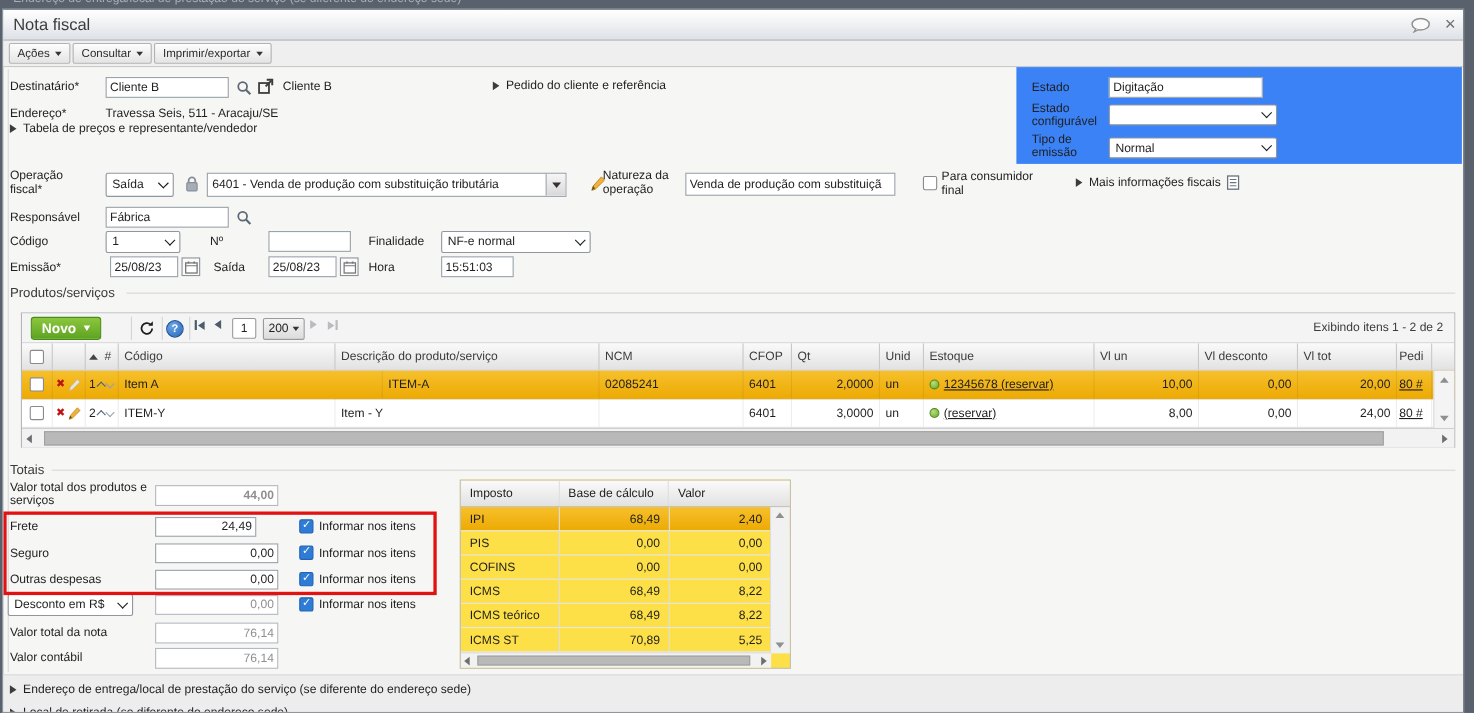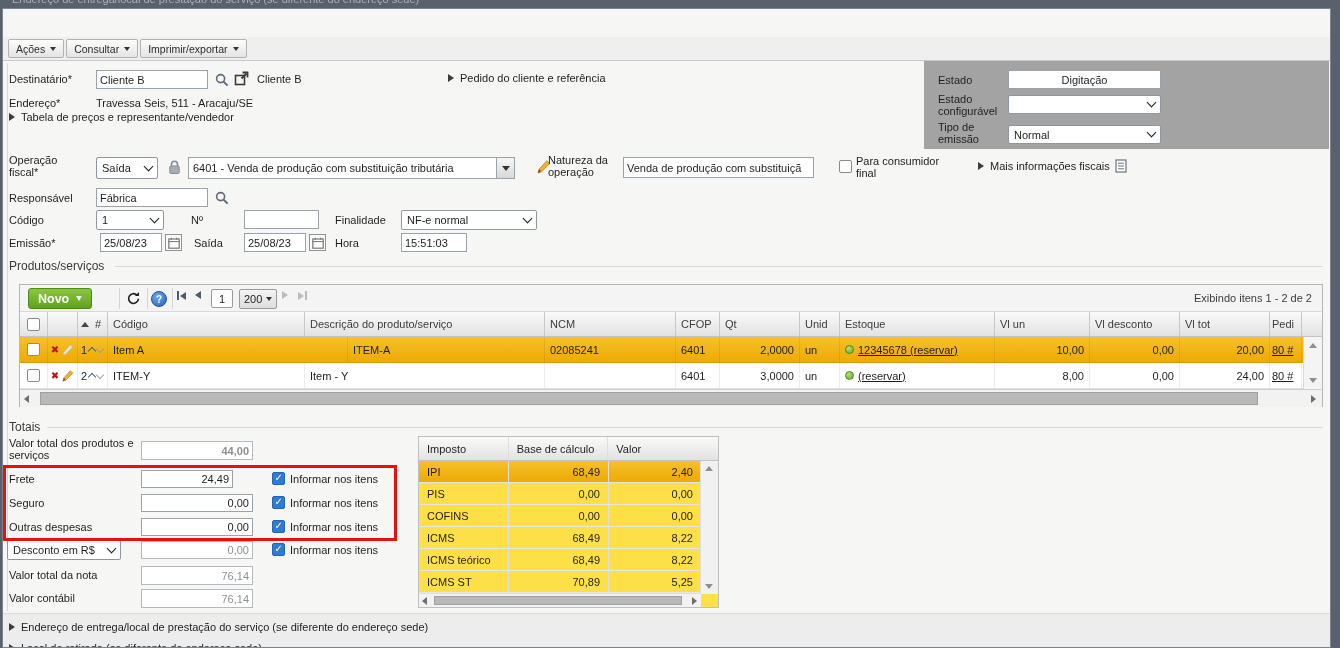--- a/index.html
+++ b/index.html
@@ -38,21 +38,21 @@
   display:flex;align-items:center;justify-content:center;cursor:pointer;flex:none}
 .tri{width:0;height:0;border-left:4px solid transparent;border-right:4px solid transparent;border-top:5px solid #333}
 .disc{width:0;height:0;border-top:4px solid transparent;border-bottom:4px solid transparent;
   border-left:6px solid #3c3c3c;display:inline-block;margin-right:6px;flex:none}
 .linkrow{position:absolute;display:flex;align-items:center;cursor:pointer;white-space:nowrap}
 .cb{width:13px;height:13px;border:1px solid #8a8a8a;border-radius:2px;background:#fff;position:absolute;cursor:pointer}
 .cb.on{background:#2e7cd6;border-color:#2264b4}
 .cb.on::after{content:"✓";color:#fff;font-size:10px;font-weight:bold;position:absolute;left:1.5px;top:-1px}
 .cb.inline{position:relative;flex:none}
 
-#estado-panel{position:absolute;left:921px;top:52px;width:405px;height:88px;background:#a3a3a3}
+#estado-panel{position:absolute;left:921px;top:52px;width:405px;height:88px;background:#3b82f6}
 
 .icon{position:absolute;display:flex;align-items:center;justify-content:center;cursor:pointer}
 .calbtn{position:absolute;width:17px;height:17px;background:#fbfbfb;border:1px solid #8b9298;
   display:flex;align-items:center;justify-content:center;cursor:pointer}
 
 #grid{position:absolute;left:16px;top:275px;width:1304px;height:123px;border:1px solid #b5b5b5;background:#fff}
 #grid-toolbar{position:relative;height:27px;background:#f4f4f4;border-bottom:1px solid #d9d9d9}
 .vsep{position:absolute;top:3px;width:1px;height:21px;background:#d4d4d4}
 #novo-btn{position:absolute;left:8px;top:3px;height:21px;padding:0 9px;display:flex;align-items:center;gap:7px;
   background:linear-gradient(#8cc63e,#5da321);border:1px solid #4a8c17;border-radius:3px;cursor:pointer}
@@ -130,20 +130,30 @@
 </style>
 </head>
 <body>
 
 <div id="backdrop-strip">
   <span>Endereço de entrega/local de prestação do serviço (se diferente do endereço sede)</span>
 </div>
 
 <div id="modal">
 
+  <div id="titlebar">
+    <span class="title">Nota fiscal</span>
+    <span class="icon" style="left:1279px;top:7px;width:20px;height:14px">
+      <svg width="20" height="14" viewBox="0 0 20 14">
+          <ellipse cx="9.5" cy="6" rx="7.8" ry="5.2" fill="#fafafa" stroke="#8e8e8e" stroke-width="1.3"></ellipse>
+          <path d="M5 10.5 L3.5 13 L8 10.8" fill="#fafafa" stroke="#8e8e8e" stroke-width="1.1"></path>
+        </svg>
+    </span>
+    <span class="close-x"></span>
+  </div>
 
   <div id="menubar">
     <div class="mbtn">
       <span>Ações</span>
       <span class="caret"></span>
     </div>
     <div class="mbtn">
       <span>Consultar</span>
       <span class="caret"></span>
     </div>
@@ -180,21 +190,21 @@
   <span class="lbl" style="left:6px;top:88px">Endereço*</span>
   <span class="lbl" style="left:93px;top:88px">Travessa Seis, 511 - Aracaju/SE</span>
 
   <div class="linkrow" style="left:6px;top:102px">
     <span class="disc"></span>
     <span>Tabela de preços e representante/vendedor</span>
   </div>
 
   <div id="estado-panel">
     <span class="lbl" style="left:14px;top:13px">Estado</span>
-    <input class="inp" style="left: 84px; top: 9px; width: 153px; height: 19px; text-align: center;" value="Digitação">
+    <input class="inp" style="left: 84px; top: 9px; width: 140px; height: 19px;" value="Digitação">
     <span class="lbl2" style="left:14px;top:32px;width:66px">Estado configurável</span>
     <div class="sel" style="left:84px;top:34px;width:153px;height:19px">
       <span></span>
       <span class="chev"></span>
     </div>
     <span class="lbl2" style="left:14px;top:60px;width:66px">Tipo de emissão</span>
     <div class="sel" style="left:84px;top:64px;width:153px;height:19px">
       <span>Normal</span>
       <span class="chev"></span>
     </div>

